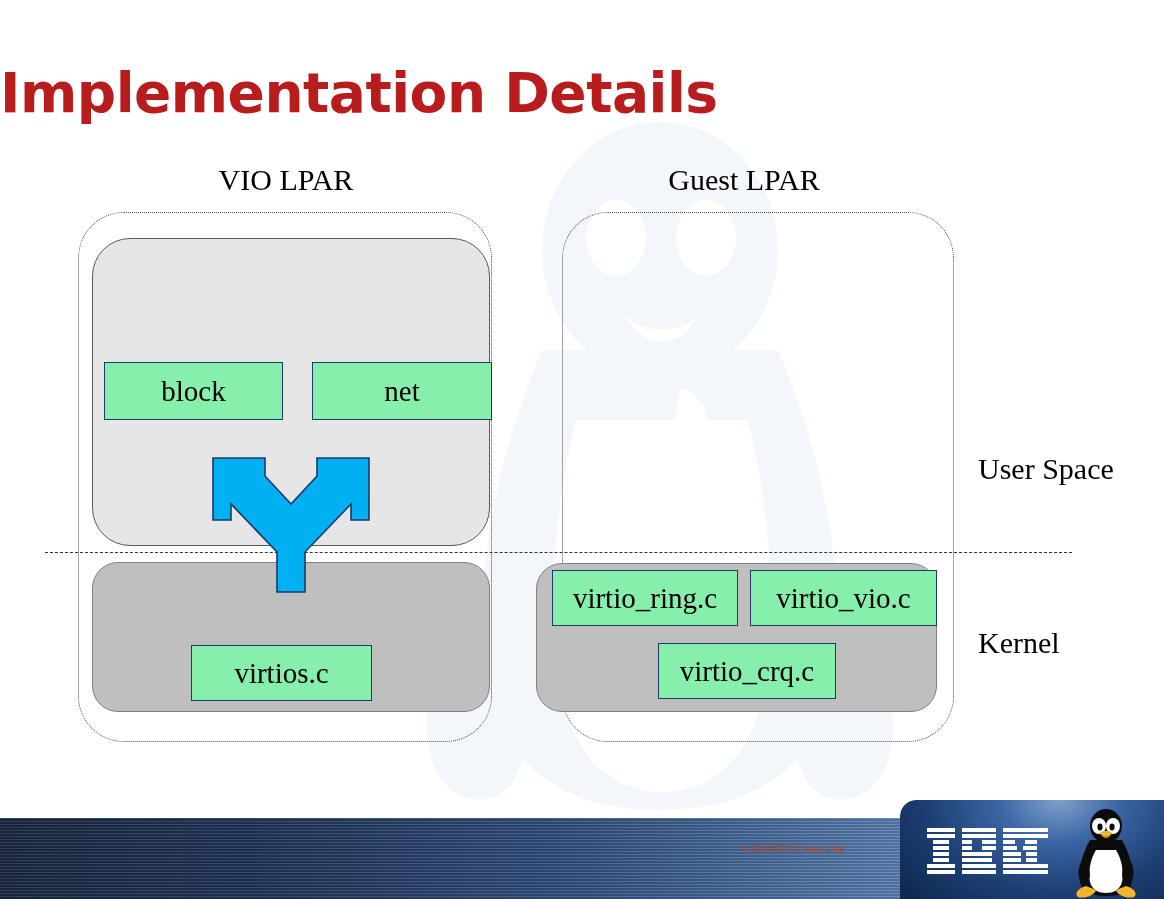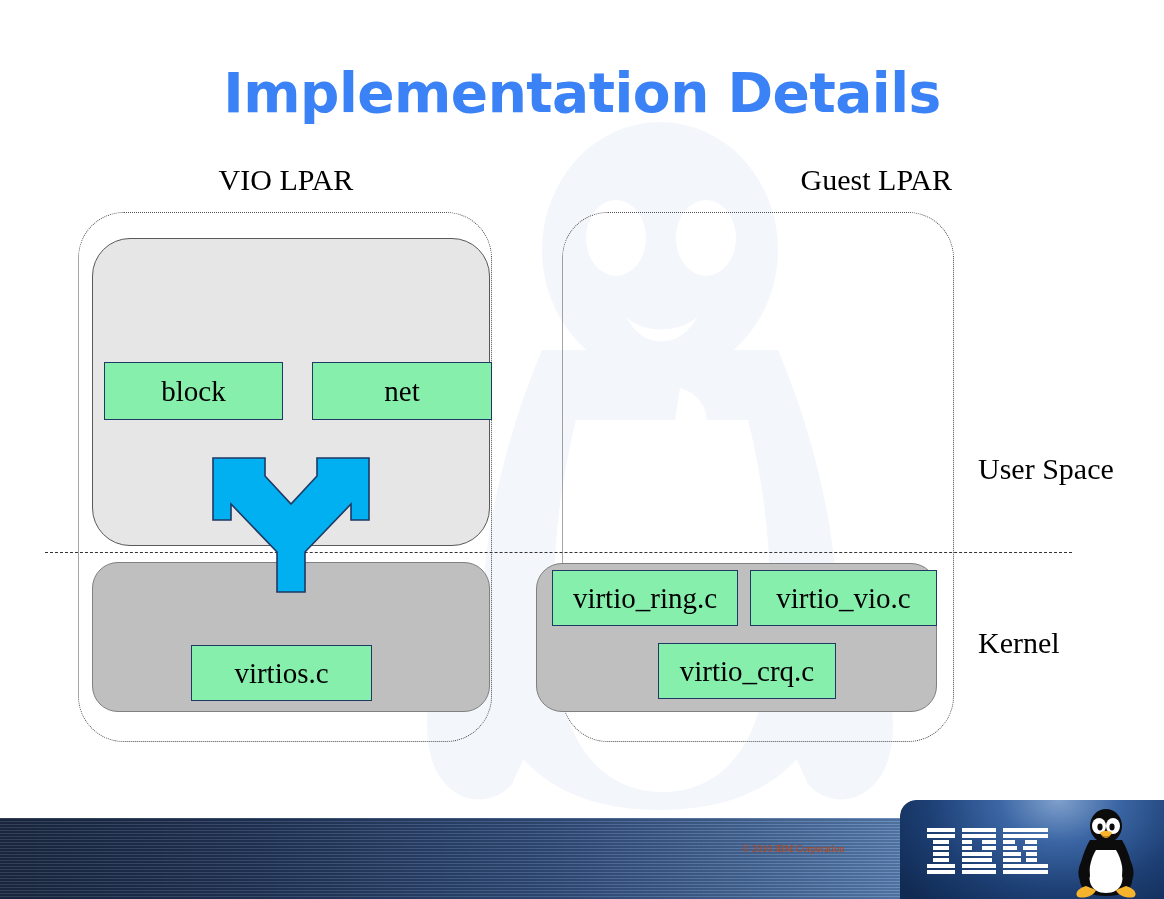--- a/index.html
+++ b/index.html
@@ -14,41 +14,41 @@
 
   
   #watermark{
     position:absolute;left:380px;top:120px;width:560px;height:700px;
     opacity:1;pointer-events:none;
   }
 
   
   #title{
     position:absolute;left:0;top:62px;width:1164px;
-    text-align:center;
+    text-align:left;
     font-family:"DejaVu Sans", sans-serif;
     font-weight:bold;
     font-size:55px;
     letter-spacing:-0.5px;
-    color:#3b82f6;
+    color:#b91c1c;
     line-height:62px;
     white-space:nowrap;
   }
 
   
   .lpar-heading{
     position:absolute;
     font-family:"Liberation Serif", serif;
     font-size:30px;
     color:#000;
     white-space:nowrap;
     text-align:center;
   }
   #vio-heading{left:78px;top:163px;width:416px;}
-  #guest-heading{left:536px;top:163px;width:416px;text-align:right;}
+  #guest-heading{left:536px;top:163px;width:416px;}
 
   
   .lpar-boundary{
     position:absolute;
     border:1px dotted #4d4d4d;
     border-radius:46px;
     background:transparent;
   }
   #vio-boundary{left:78px;top:212px;width:412px;height:528px;}
   #guest-boundary{left:562px;top:212px;width:390px;height:528px;}

